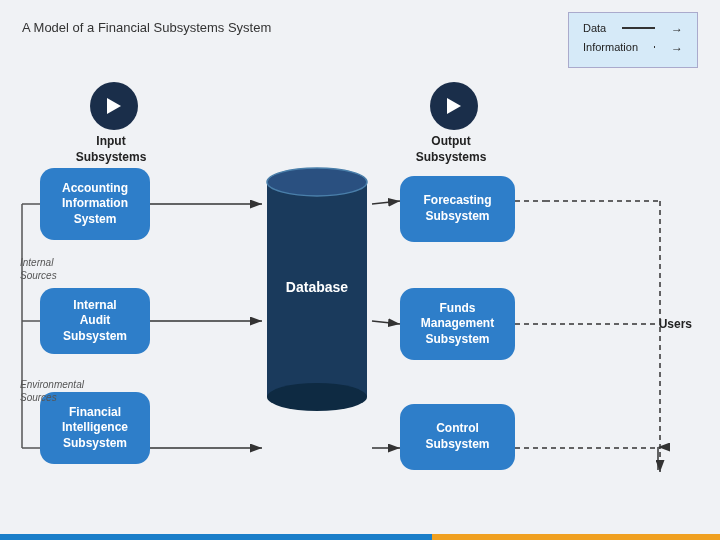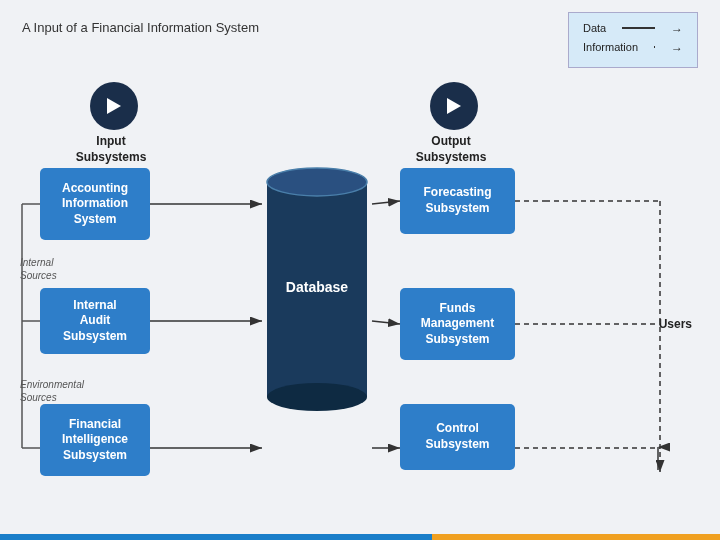--- a/index.html
+++ b/index.html
@@ -66,21 +66,21 @@
     }
     .arrow-circle svg {
       width: 26px;
       height: 26px;
     }
 
     
     .subsystem-box {
       position: absolute;
       background: #2e7ec9;
-      border-radius: 5px;
+      border-radius: 14px;
       color: white;
       font-size: 12px;
       font-weight: 700;
       text-align: center;
       display: flex;
       align-items: center;
       justify-content: center;
       padding: 6px;
       line-height: 1.3;
     }
@@ -145,21 +145,21 @@
       font-style: italic;
       color: #555;
       line-height: 1.3;
     }
   </style>
 </head>
 <body>
 
 <div class="slide">
 
-  <div class="header-subtitle">A Input of a Financial Information System</div>
+  <div class="header-subtitle">A Model of a Financial Subsystems System</div>
 
   <div class="legend-box">
     <div class="legend-item">
       <span class="legend-label">Data</span>
       <div class="legend-line legend-solid"></div>
       <span style="font-size:12px;">→</span>
     </div>
     <div class="legend-item">
       <span class="legend-label">Information</span>
       <div class="legend-dashed" style="width:36px;border-top:2px dashed #333;"></div>
@@ -192,34 +192,34 @@
     </div>
 
     <div class="subsystem-box" style="left:40px; top:96px; width:110px; height:72px;">
       Accounting<br>Information<br>System
     </div>
 
     <div class="subsystem-box" style="left:40px; top:216px; width:110px; height:66px;text-align:center;">
       Internal<br>Audit<br>Subsystem
     </div>
 
-    <div class="subsystem-box" style="left:40px; top:332px; width:110px; height:72px;">
+    <div class="subsystem-box" style="left:40px; top:320px; width:110px; height:72px;">
       Financial<br>Intelligence<br>Subsystem
     </div>
 
     <div class="source-label" style="left:20px; top:184px;">
       <span style="white-space:pre-line;">Internal
 Sources</span>
     </div>
     <div class="source-label" style="left:20px; top:306px;">
       <span style="white-space:pre-line;margin-top:29px;">Environmental
 Sources</span>
     </div>
 
-    <div class="subsystem-box" style="left:400px; top:96px; width:115px; height:66px;">
+    <div class="subsystem-box" style="left:400px; top:104px; width:115px; height:66px;">
       Forecasting<br>Subsystem
     </div>
 
     <div class="subsystem-box" style="left:400px; top:216px; width:115px; height:72px;">
       Funds<br>Management<br>Subsystem
     </div>
 
     <div class="subsystem-box" style="left:400px; top:332px; width:115px; height:66px;">
       Control<br>Subsystem
     </div>

